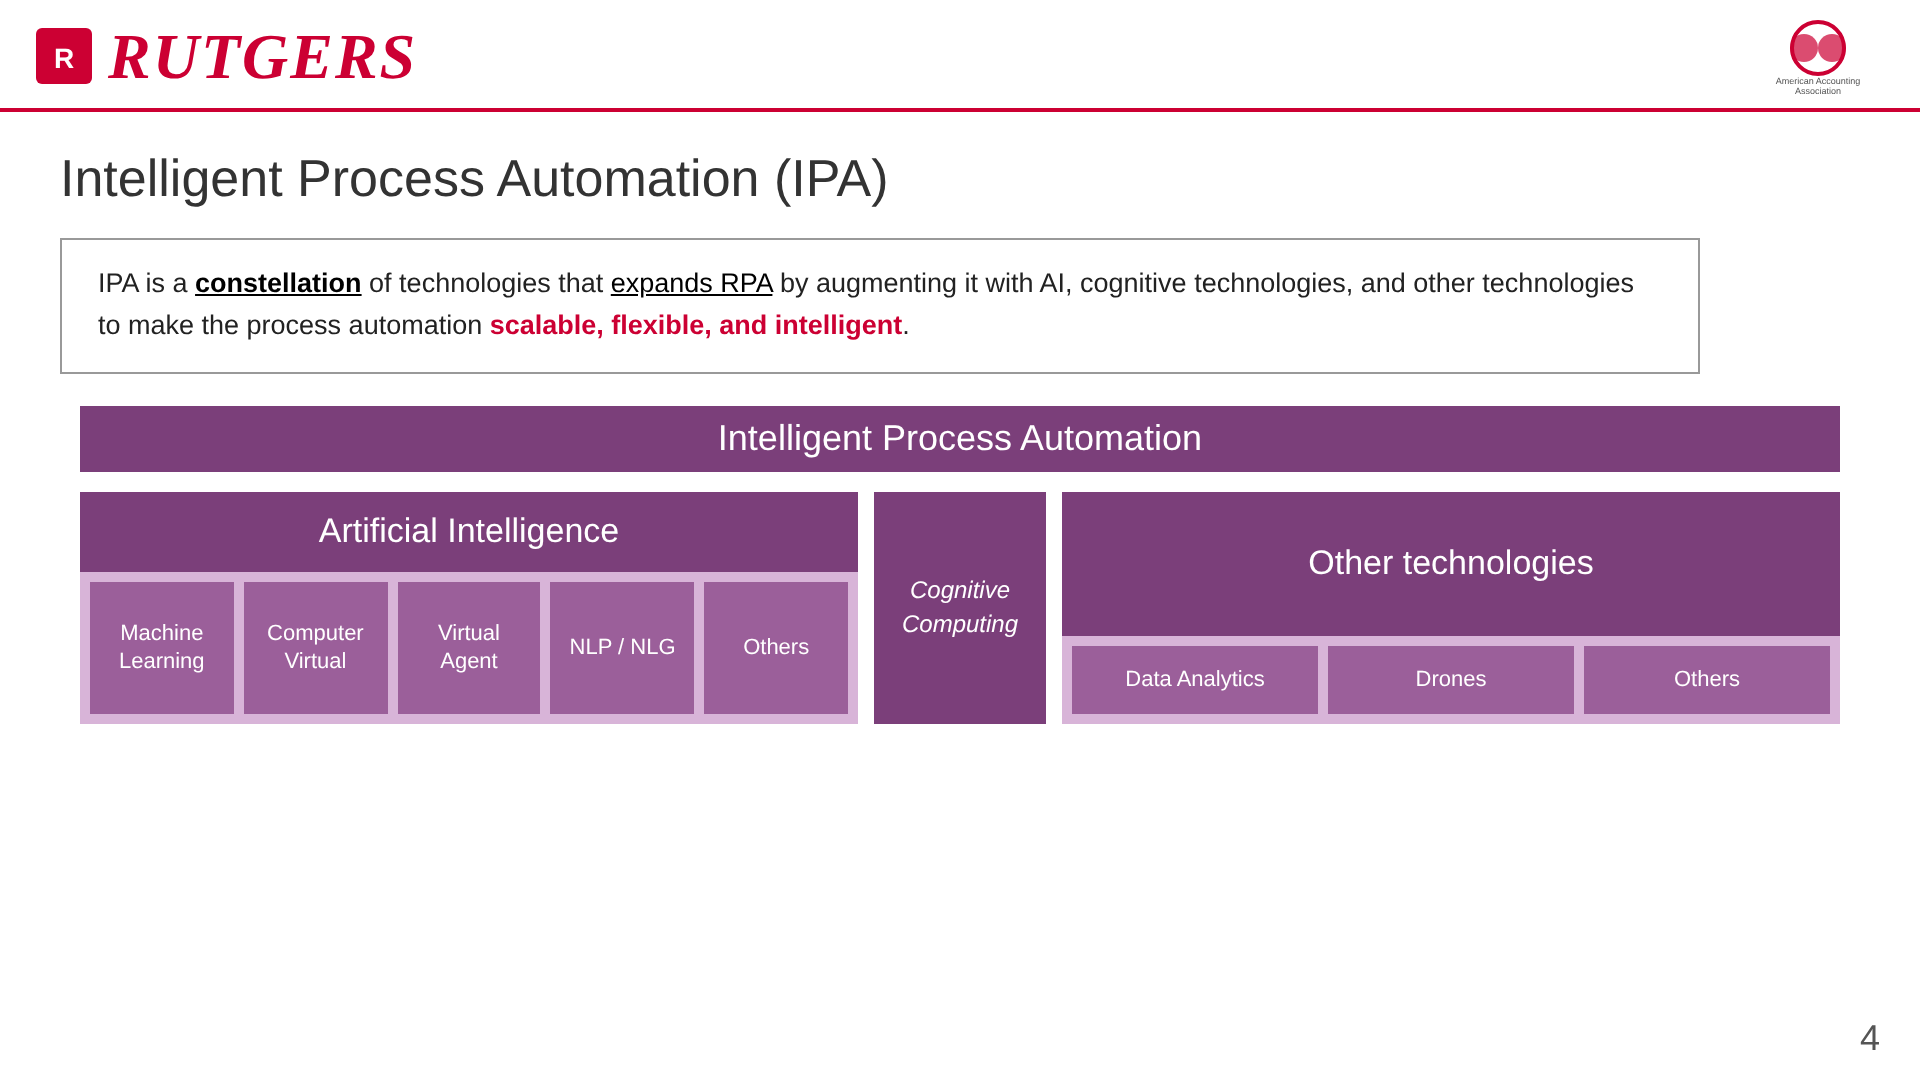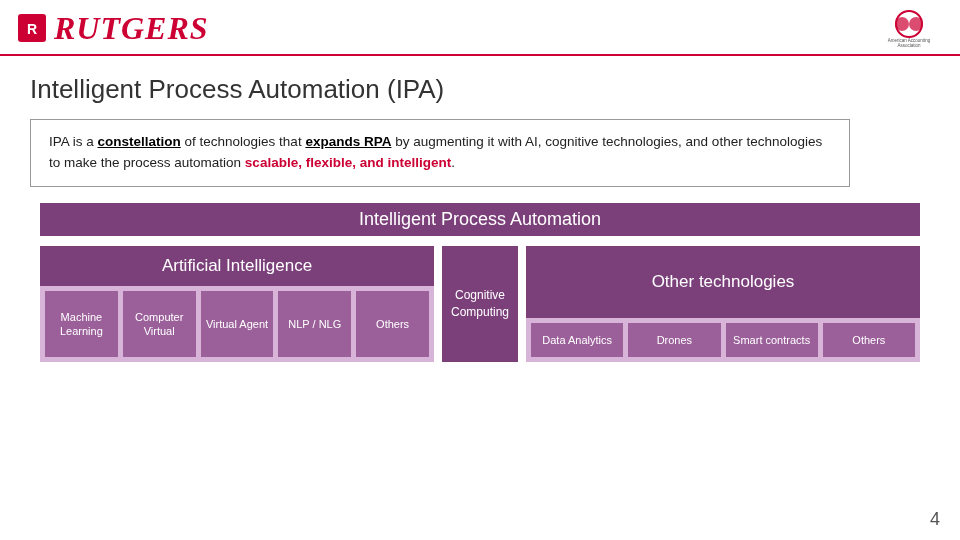--- a/index.html
+++ b/index.html
@@ -70,21 +70,21 @@
       max-width: 820px;
     }
 
     .info-box .highlight-constellation {
       font-weight: bold;
       text-decoration: underline;
       color: #000;
     }
 
     .info-box .highlight-rpa {
-      font-weight: bold;
+      font-weight: normal;
       text-decoration: underline;
       color: #000;
     }
 
     .info-box .highlight-scalable {
       color: #cc0033;
       font-weight: bold;
     }
 
     
@@ -170,26 +170,27 @@
     }
 
     
     .cognitive-col {
       background: #7b3f7a;
       color: white;
       display: flex;
       align-items: center;
       justify-content: center;
       text-align: center;
-      width: 76px;
+      width: 86px;
       font-size: 12px;
       font-weight: 400;
       line-height: 1.4;
       padding: 8px 4px;
       flex-shrink: 0;
+      font-style: italic;
     }
 
     
     .other-col {
       background: #7b3f7a;
       color: white;
       display: flex;
       flex-direction: column;
       flex: 1;
     }
@@ -299,23 +300,20 @@
       <div class="other-col">
         <div class="other-header">Other technologies</div>
         <div class="other-subcols">
           <div class="other-subcol">
             <span>Data Analytics</span>
           </div>
           <div class="other-subcol">
             <span>Drones</span>
           </div>
           <div class="other-subcol">
-            <span>Smart contracts</span>
-          </div>
-          <div class="other-subcol">
             <span>Others</span>
           </div>
         </div>
       </div>
 
     </div>
   </div>
 
 </div>
 

